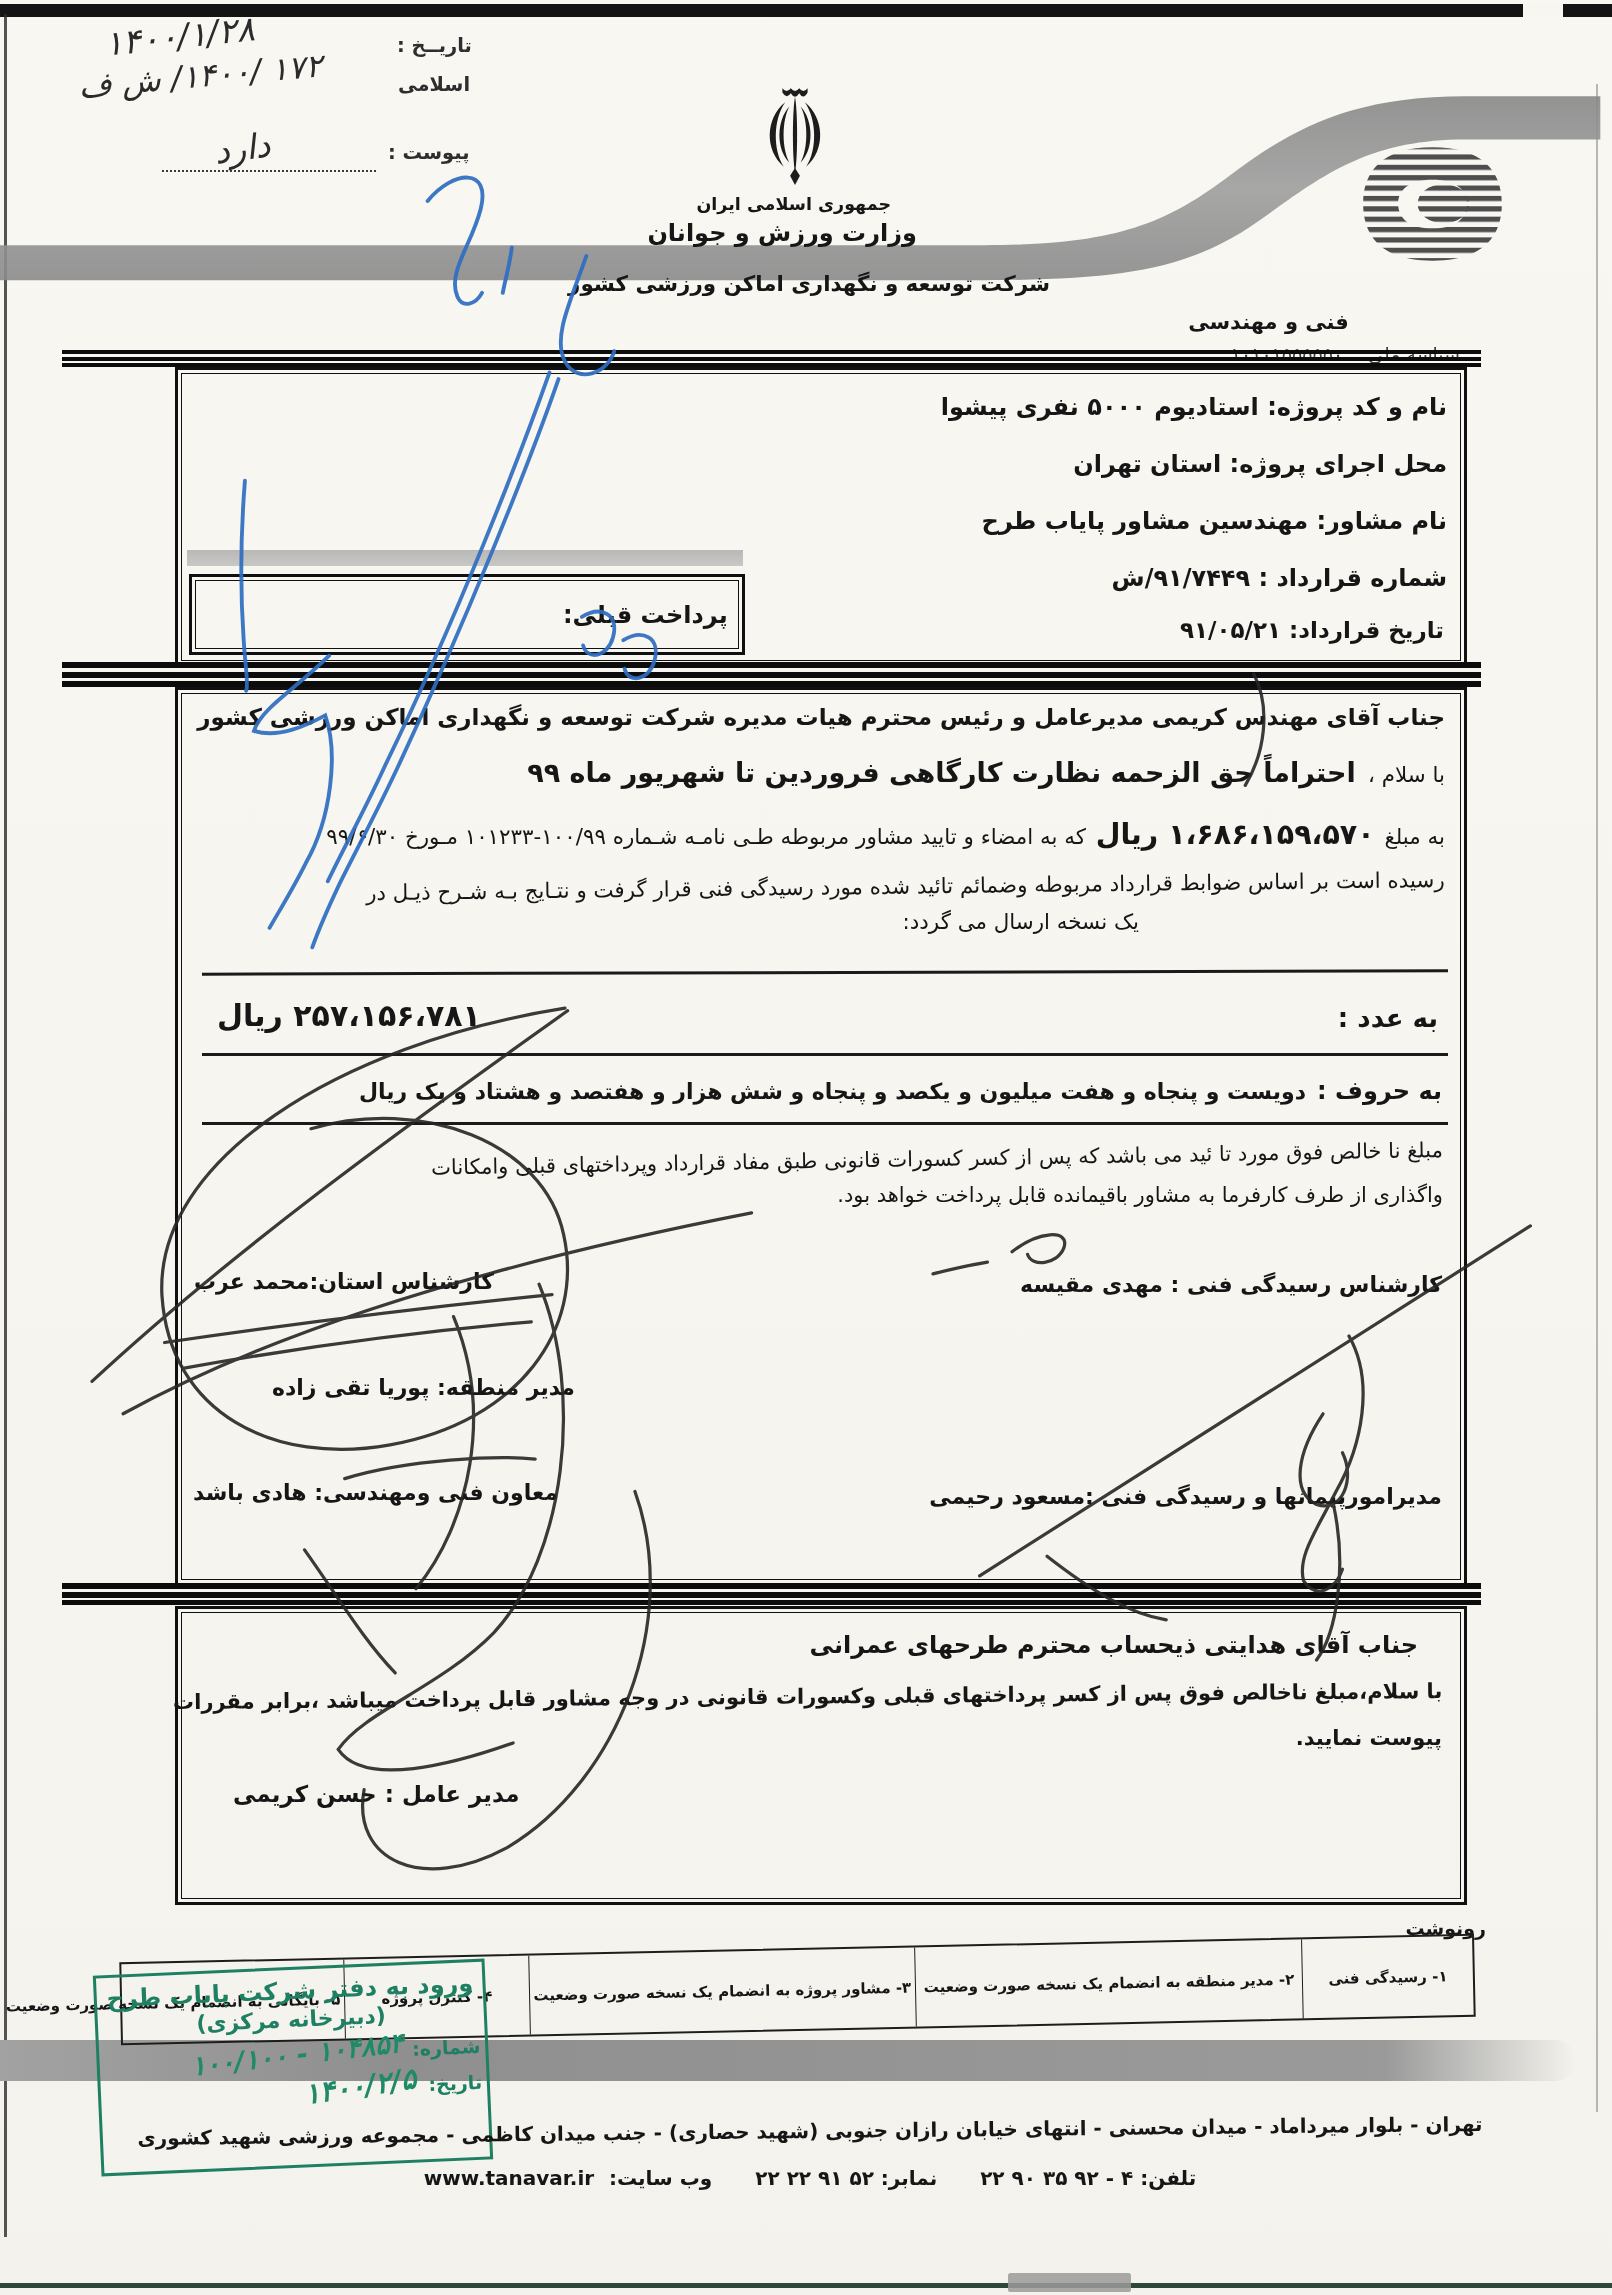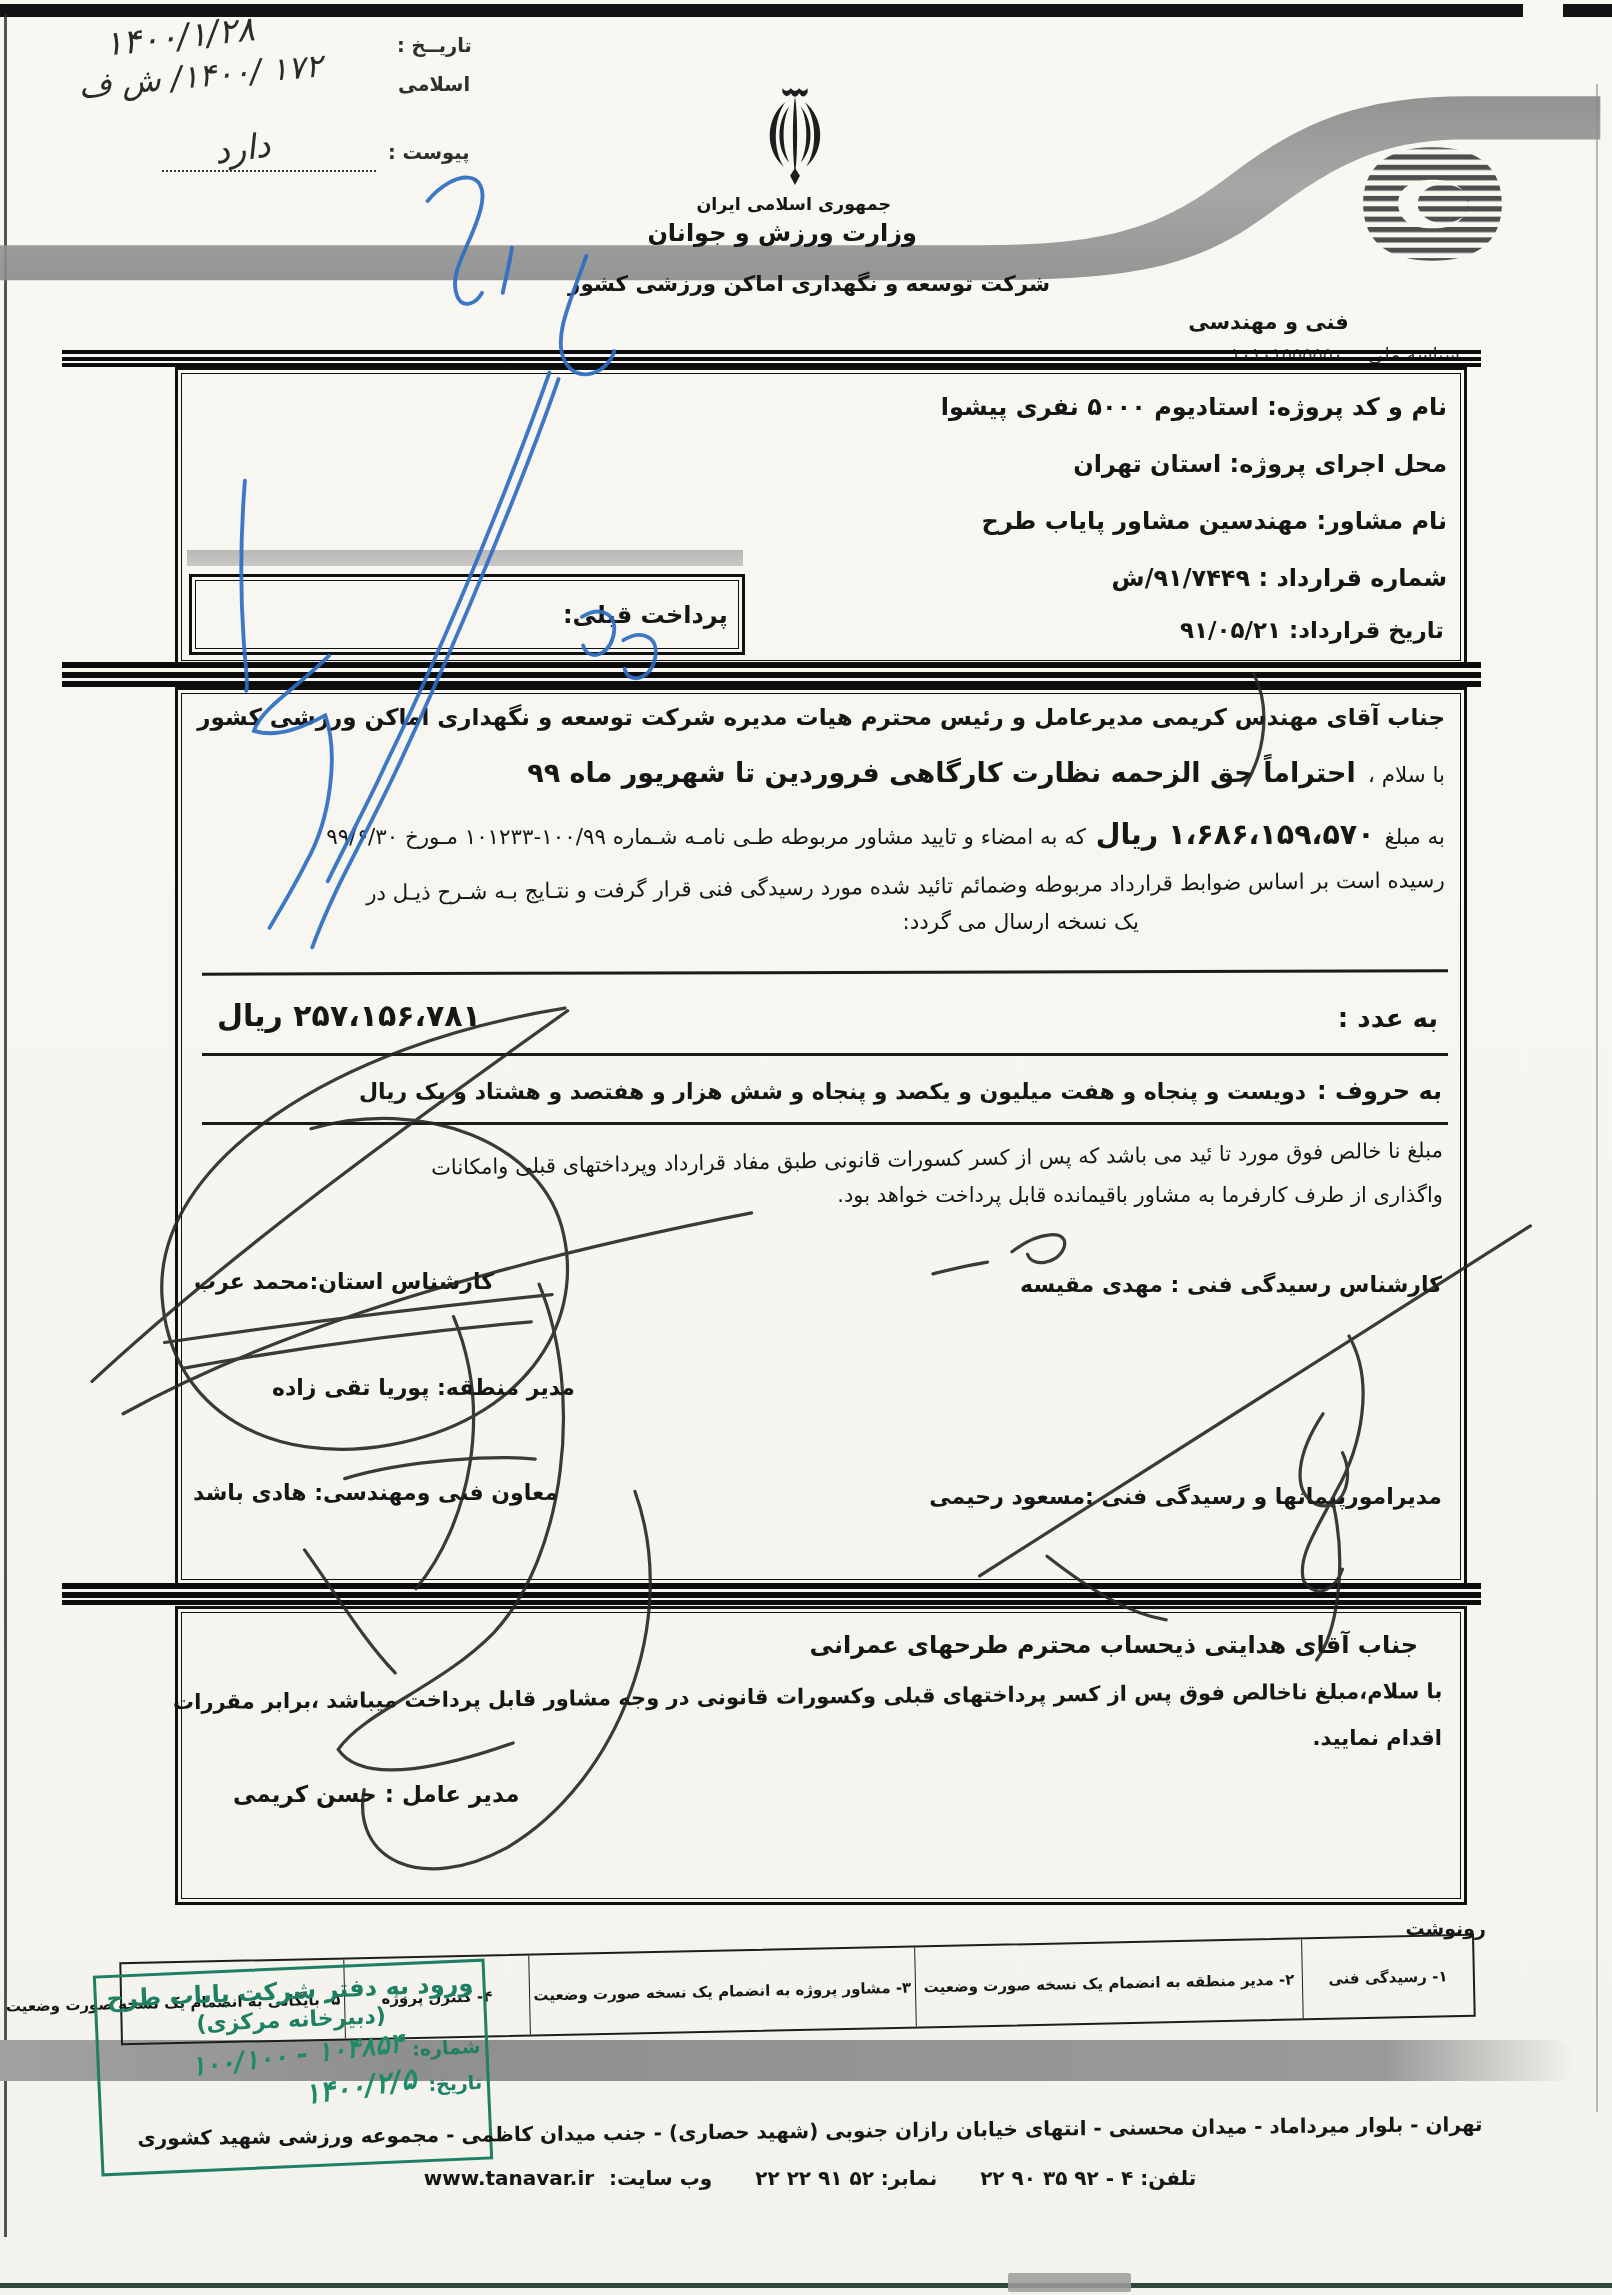--- a/index.html
+++ b/index.html
@@ -143,21 +143,21 @@
   <div class="abs bold" style="left:194px;top:1269px;font-size:22px;">کارشناس استان:محمد عرب</div>
   <div class="abs bold" style="left:272px;top:1375px;font-size:22px;">مدیر منطقه: پوریا تقی زاده</div>
   <div class="abs bold" style="left:193px;top:1480px;font-size:22px;">معاون فنی ومهندسی: هادی باشد</div>
   <div class="abs bold" style="right:170px;top:1484px;font-size:22px;">مدیرامورپیمانها و رسیدگی فنی :مسعود رحیمی</div>
 
   <div class="hrule" style="left:62px;top:1583px;width:1419px;height:22px;"></div>
 
   <div class="dbox" style="left:175px;top:1606px;width:1286px;height:293px;"></div>
   <div class="abs bold" style="right:194px;top:1631px;font-size:24px;">جناب آقای هدایتی ذیحساب محترم طرحهای عمرانی</div>
   <div class="abs" style="right:170px;top:1679px;font-size:21px;font-weight:600;transform:rotate(-0.5deg);transform-origin:right;">با سلام،مبلغ ناخالص فوق پس از کسر پرداختهای قبلی وکسورات قانونی در وجه مشاور قابل پرداخت میباشد ،برابر مقررات</div>
-  <div class="abs" style="right:170px;top:1726px;font-size:21px;font-weight:600;">اقدام نمایید.</div>
+  <div class="abs" style="right:170px;top:1726px;font-size:21px;font-weight:600;">پیوست نمایید.</div>
   <div class="abs bold" style="left:233px;top:1781px;font-size:23px;">مدیر عامل : حسن کریمی</div>
 
   <div class="abs bold" style="right:126px;top:1917px;font-size:19px;">رونوشت</div>
   <div class="cc-table" style="left:120px;top:1948px;width:1351px;height:79px;">
     <div class="cc-cell" style="flex:0 0 12%;">۱- رسیدگی فنی</div>
     <div class="cc-cell" style="flex:0 0 28%;">۲- مدیر منطقه به انضمام یک نسخه صورت وضعیت</div>
     <div class="cc-cell" style="flex:0 0 26%;">۳- مشاور پروژه به انضمام یک نسخه صورت وضعیت</div>
     <div class="cc-cell" style="flex:0 0 13%;">۴- کنترل پروژه</div>
     <div class="cc-cell" style="flex:0 0 21%;">۵- بایگانی به انضمام یک نسخه صورت وضعیت</div>
   </div>

